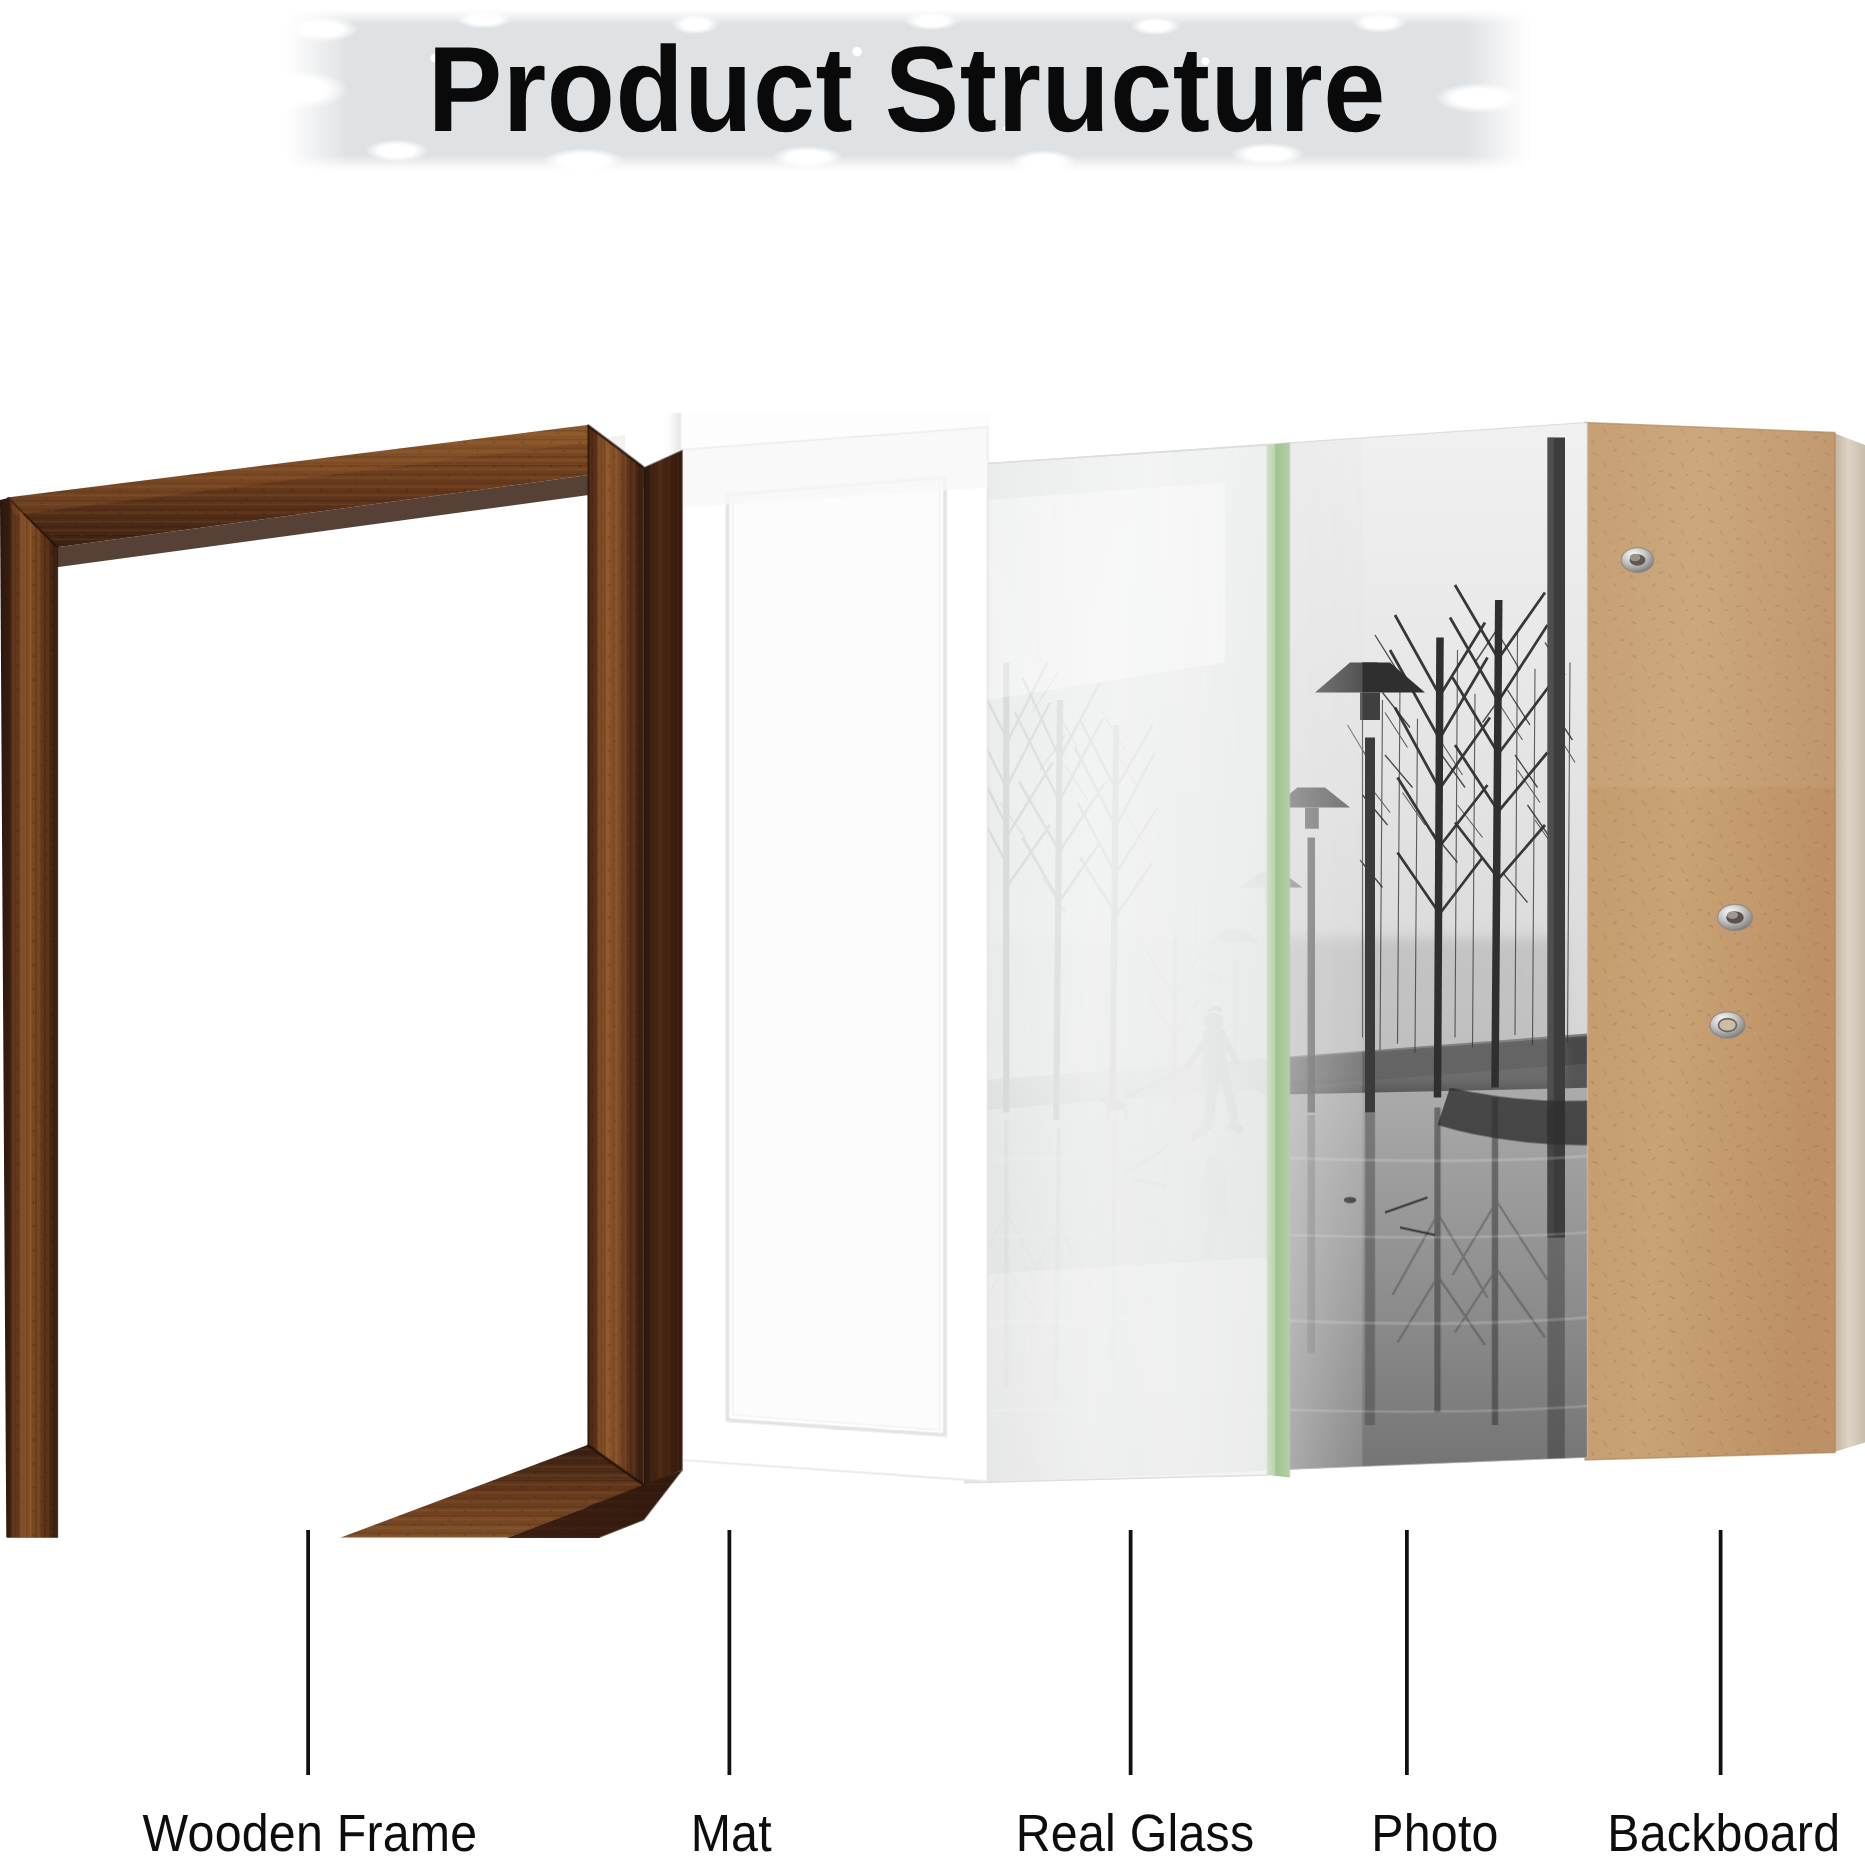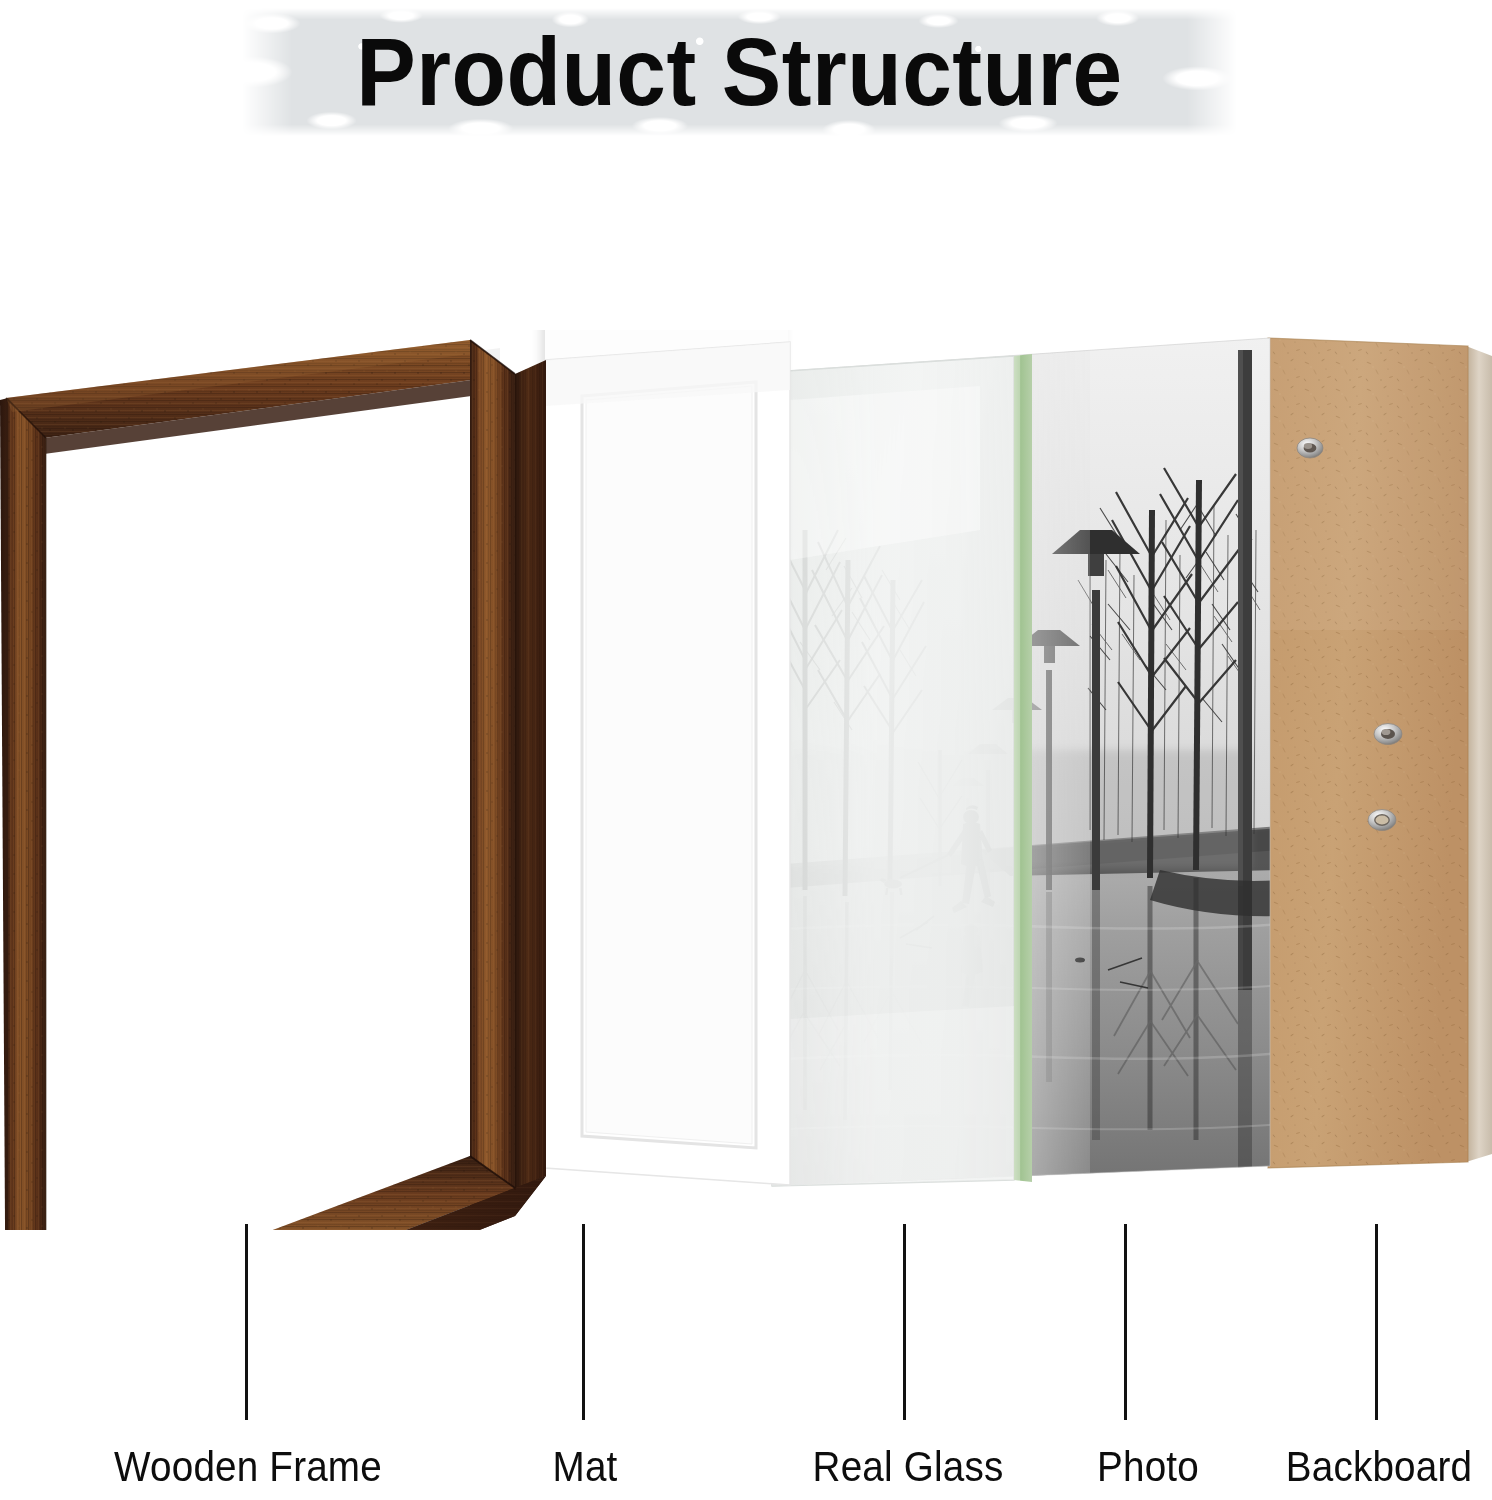--- a/index.html
+++ b/index.html
@@ -11,21 +11,21 @@
     width: 1492px;
     height: 1500px;
     position: relative;
     overflow: hidden;
     font-family: "Liberation Sans", "DejaVu Sans", sans-serif;
   }
 
   
   #title-band {
     position: absolute;
-    left: 242px;
+    left: 228px;
     top: 8px;
     width: 995px;
     height: 128px;
     text-align: center;
   }
   #title-brush {
     position: absolute;
     inset: 0;
     background:
       radial-gradient(ellipse 40px 14px at 3% 12%, #ffffff 40%, transparent 72%),

